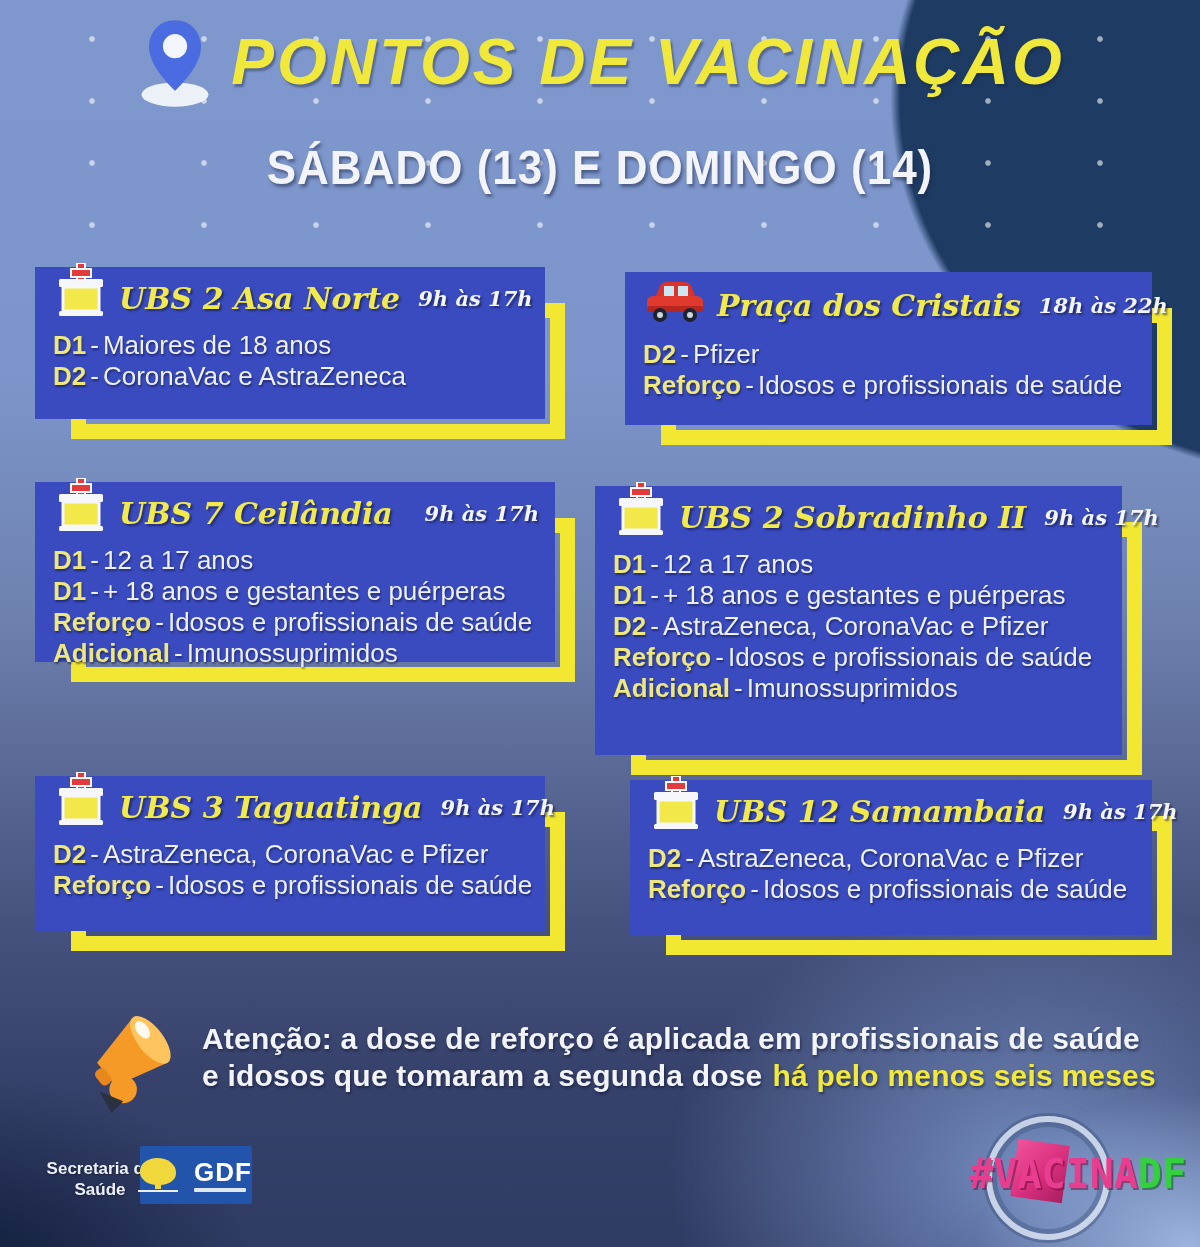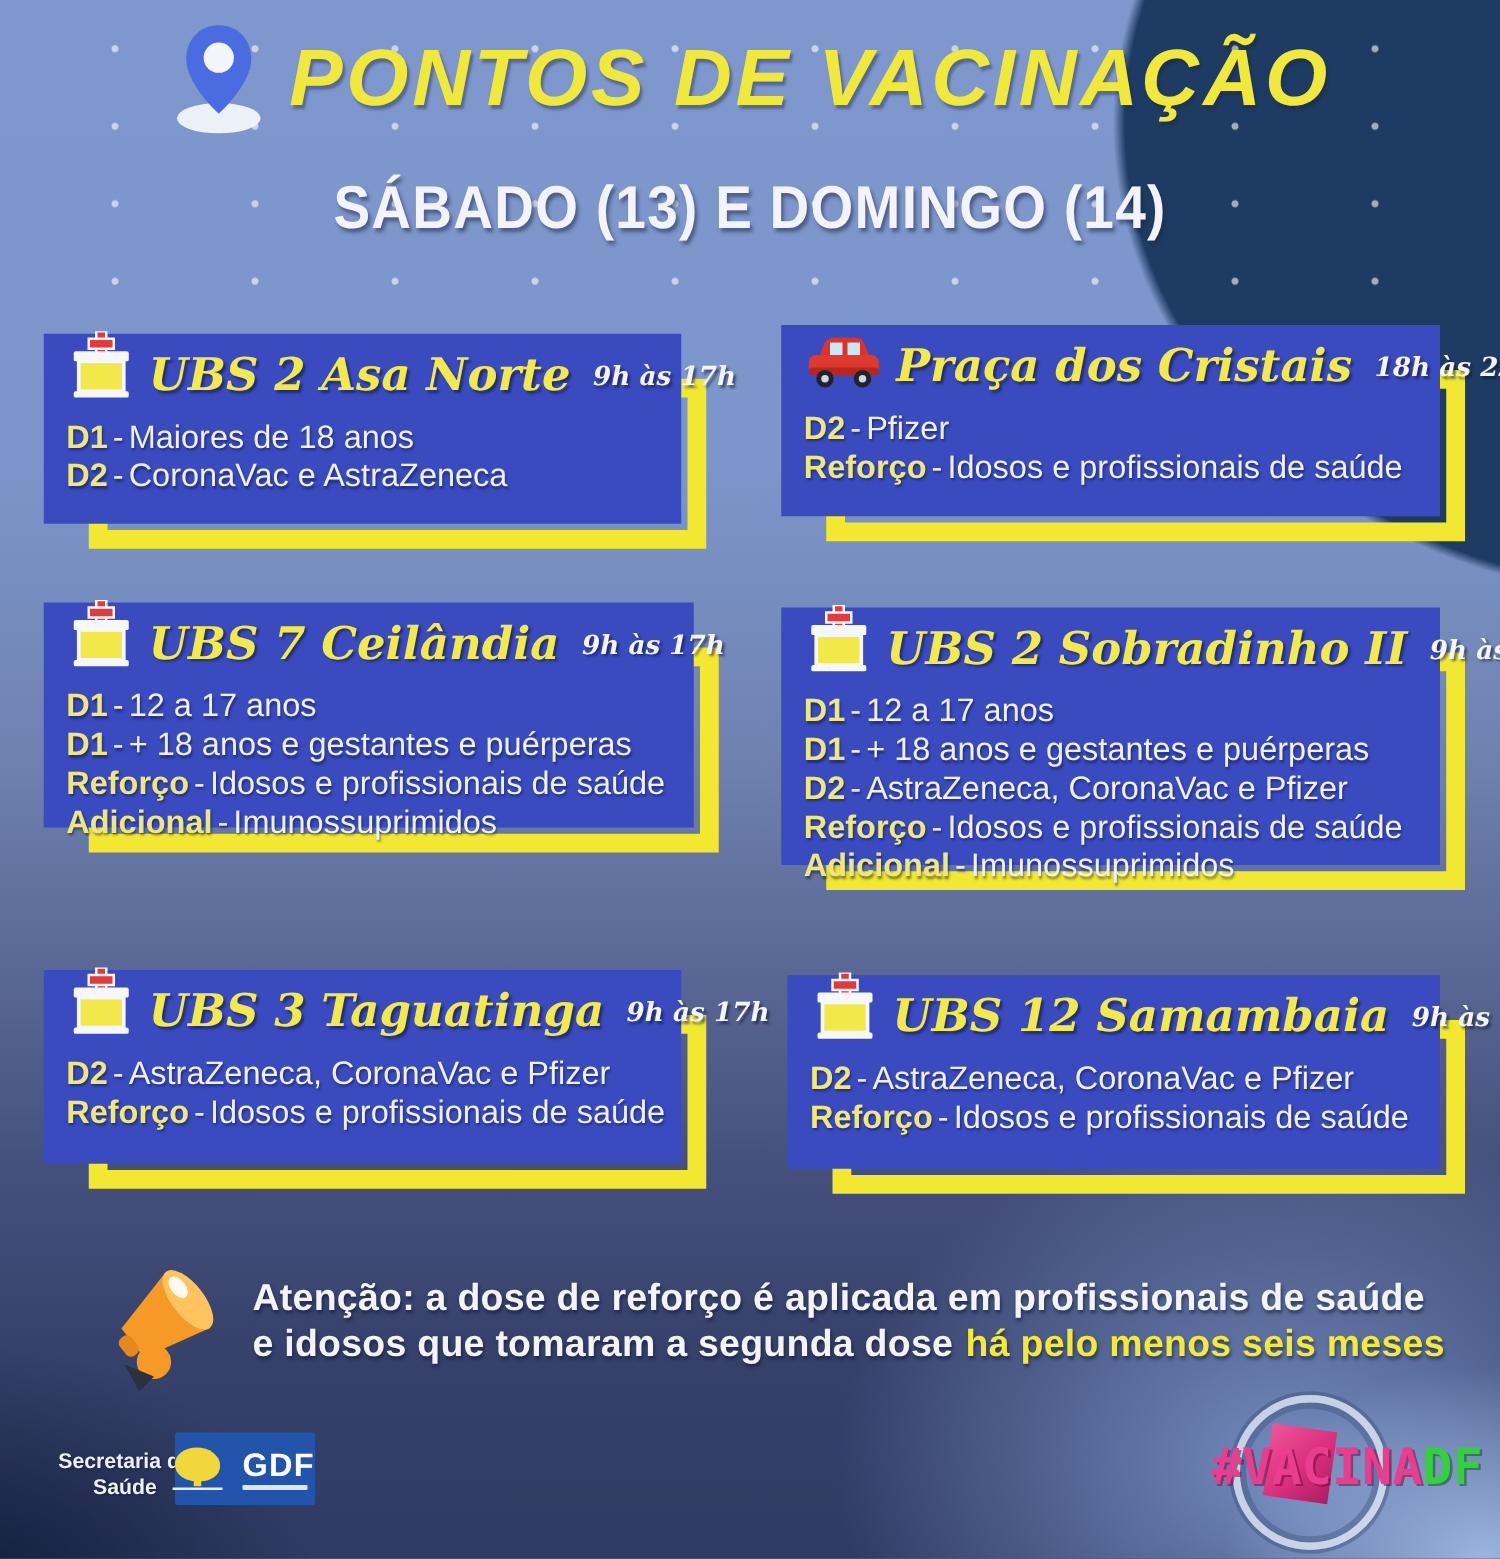--- a/index.html
+++ b/index.html
@@ -26,31 +26,31 @@
   }
   .subtitle {
     position:absolute; top:142px; left:0; right:0; text-align:center;
     font-size:44px; font-weight:800; letter-spacing:1px; color:#F2F4F9;
     text-shadow:2px 3px 3px rgba(25,35,70,.5); transform:scaleY(1.1);
   }
   .cardwrap { position:absolute; }
   .frame { position:absolute; top:36px; left:36px; right:-20px; bottom:-20px; border:15px solid #F2E832; }
   .card { position:absolute; top:0; left:0; right:0; bottom:0; background:#3A4BC0; padding:12px 16px 12px 18px; box-sizing:border-box; }
   .c0 { left:35px;  top:267px; width:510px; height:152px; }
-  .c1 { left:625px; top:260px; width:527px; height:153px; }
+  .c1 { left:625px; top:272px; width:527px; height:153px; }
   .c2 { left:35px;  top:482px; width:520px; height:180px; }
-  .c3 { left:625px; top:486px; width:527px; height:206px; }
+  .c3 { left:595px; top:486px; width:527px; height:269px; }
   .c4 { left:35px;  top:776px; width:510px; height:155px; }
   .c5 { left:630px; top:780px; width:522px; height:155px; }
   .chead { display:flex; align-items:center; gap:10px; }
   .hicon { width:56px; height:54px; margin-top:-16px; flex:none; }
   .caricon { width:64px; height:50px; margin-top:-8px; flex:none; }
   .cname {
     font-family:"DejaVu Serif", serif; font-style:italic; font-weight:bold;
-    font-size:36px; color:#F2E94C; white-space:nowrap; text-shadow:2px 2px 2px rgba(15,20,50,.55);
+    font-size:30px; color:#F2E94C; white-space:nowrap; text-shadow:2px 2px 2px rgba(15,20,50,.55);
   }
   .ctime {
     margin-left:auto; font-family:"DejaVu Serif", serif; font-style:italic; font-weight:bold;
     font-size:21px; color:#F3F5FA; white-space:nowrap; text-shadow:2px 2px 2px rgba(15,20,50,.55); padding-left:8px;
   }
   .cbody { margin-top:13px; font-size:26px; text-shadow:1px 2px 2px rgba(10,15,40,.5); }
   .line { line-height:31px; white-space:nowrap; }
   .lab  { color:#EDE77D; font-weight:bold; }
   .dash { color:#EDF0F7; padding:0 4px; }
   .txt  { color:#EDF0F7; }

